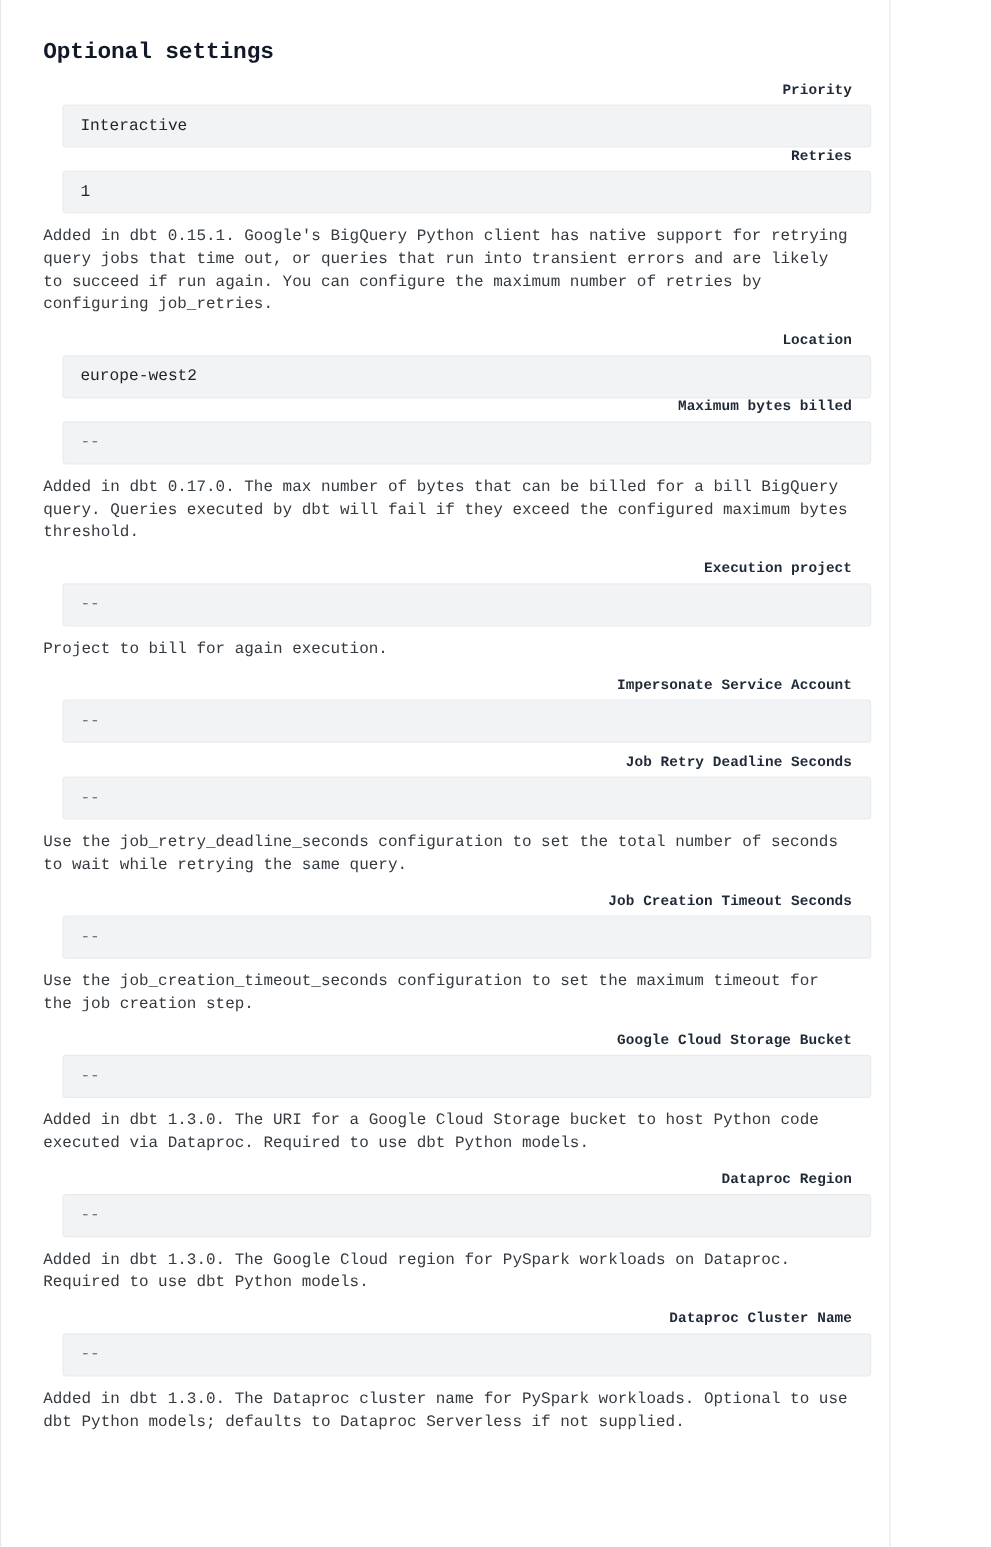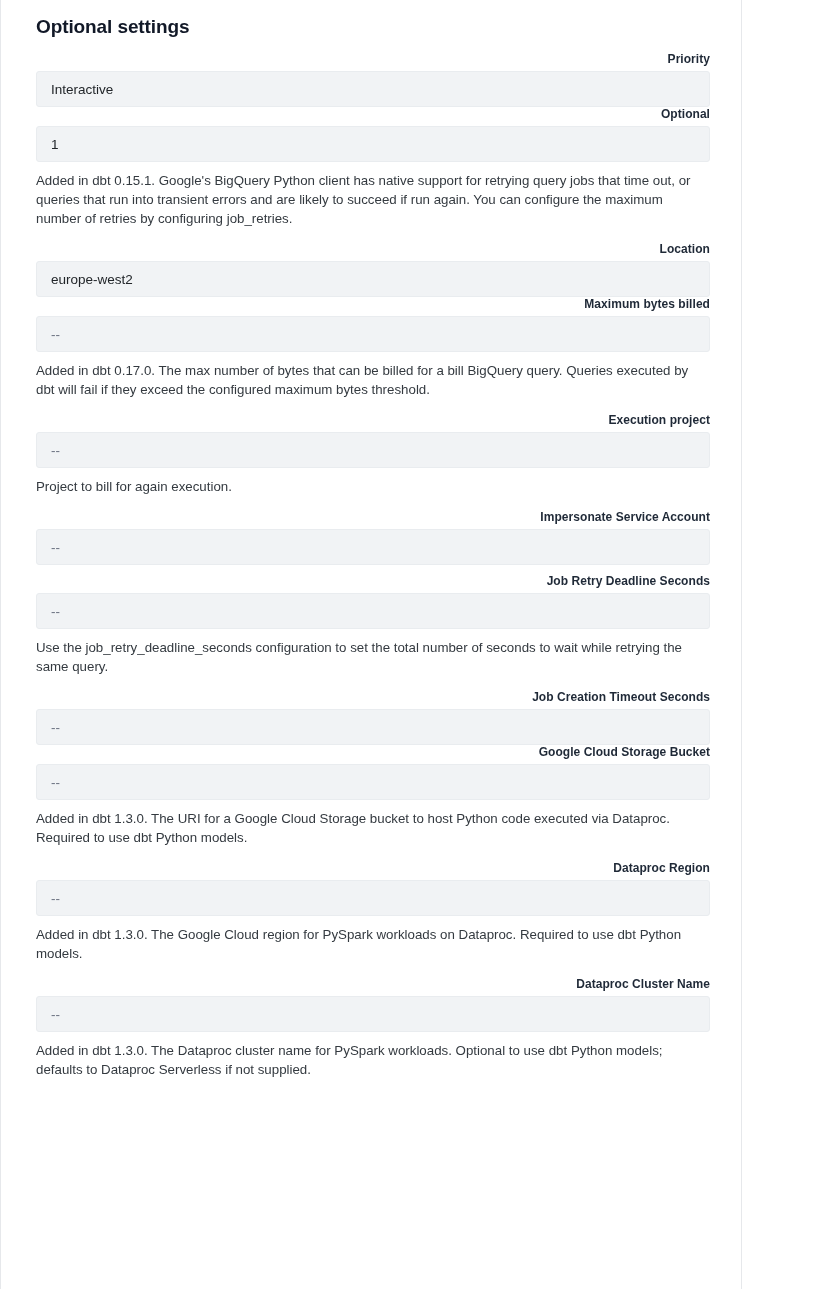--- a/index.html
+++ b/index.html
@@ -17,22 +17,23 @@
   .page {
     position: relative;
     width: 826px;
     height: 1289px;
     box-sizing: border-box;
     background: #ffffff;
   }
   .content-col {
     position: absolute;
     left: 36px;
-    top: 0;
+    top: 16px;
     width: 674px;
+    font-family: Liberation Mono, monospace;
   }
   .panel-divider {
     position: absolute;
     left: 0;
     top: 0;
     width: 1px;
     height: 1289px;
     background: #e6e8eb;
   }
   .panel-divider.right {
@@ -58,20 +59,21 @@
     width: 674px;
     height: 36px;
     background: #f1f3f5;
     border: 1px solid #e9ecef;
     border-radius: 3px;
     display: flex;
     align-items: center;
     padding: 0 14px;
     font-size: 13.5px;
     color: #212529;
+    margin-left: 16px;
   }
   .field-input.placeholder-dash {
     color: #6b7280;
   }
   .field-help {
     font-size: 13.3px;
     line-height: 19px;
     color: #343a40;
     margin: 9px 0 14px 0;
     max-width: 674px;
@@ -92,21 +94,21 @@
 
   <div class="content-col">
     <div class="section-title">Optional settings</div>
 
     <div id="fields-container">
         <div class="field-block">
           <div class="field-label">Priority</div>
           <div class="field-input">Interactive</div>
         </div>
         <div class="field-block">
-          <div class="field-label">Optional</div>
+          <div class="field-label">Retries</div>
           <div class="field-input">1</div>
           <div class="field-help">Added in dbt 0.15.1. Google's BigQuery Python client has native support for retrying query jobs that time out, or queries that run into transient errors and are likely to succeed if run again. You can configure the maximum number of retries by configuring job_retries.</div>
         </div>
         <div class="field-block">
           <div class="field-label">Location</div>
           <div class="field-input">europe-west2</div>
         </div>
         <div class="field-block">
           <div class="field-label">Maximum bytes billed</div>
           <div class="field-input placeholder-dash">--</div>
@@ -122,20 +124,21 @@
           <div class="field-input placeholder-dash">--</div>
         </div>
         <div class="field-block">
           <div class="field-label">Job Retry Deadline Seconds</div>
           <div class="field-input placeholder-dash">--</div>
           <div class="field-help">Use the job_retry_deadline_seconds configuration to set the total number of seconds to wait while retrying the same query.</div>
         </div>
         <div class="field-block">
           <div class="field-label">Job Creation Timeout Seconds</div>
           <div class="field-input placeholder-dash">--</div>
+          <div class="field-help">Use the job_creation_timeout_seconds configuration to set the maximum timeout for the job creation step.</div>
         </div>
         <div class="field-block">
           <div class="field-label">Google Cloud Storage Bucket</div>
           <div class="field-input placeholder-dash">--</div>
           <div class="field-help">Added in dbt 1.3.0. The URI for a Google Cloud Storage bucket to host Python code executed via Dataproc. Required to use dbt Python models.</div>
         </div>
         <div class="field-block">
           <div class="field-label">Dataproc Region</div>
           <div class="field-input placeholder-dash">--</div>
           <div class="field-help">Added in dbt 1.3.0. The Google Cloud region for PySpark workloads on Dataproc. Required to use dbt Python models.</div>

